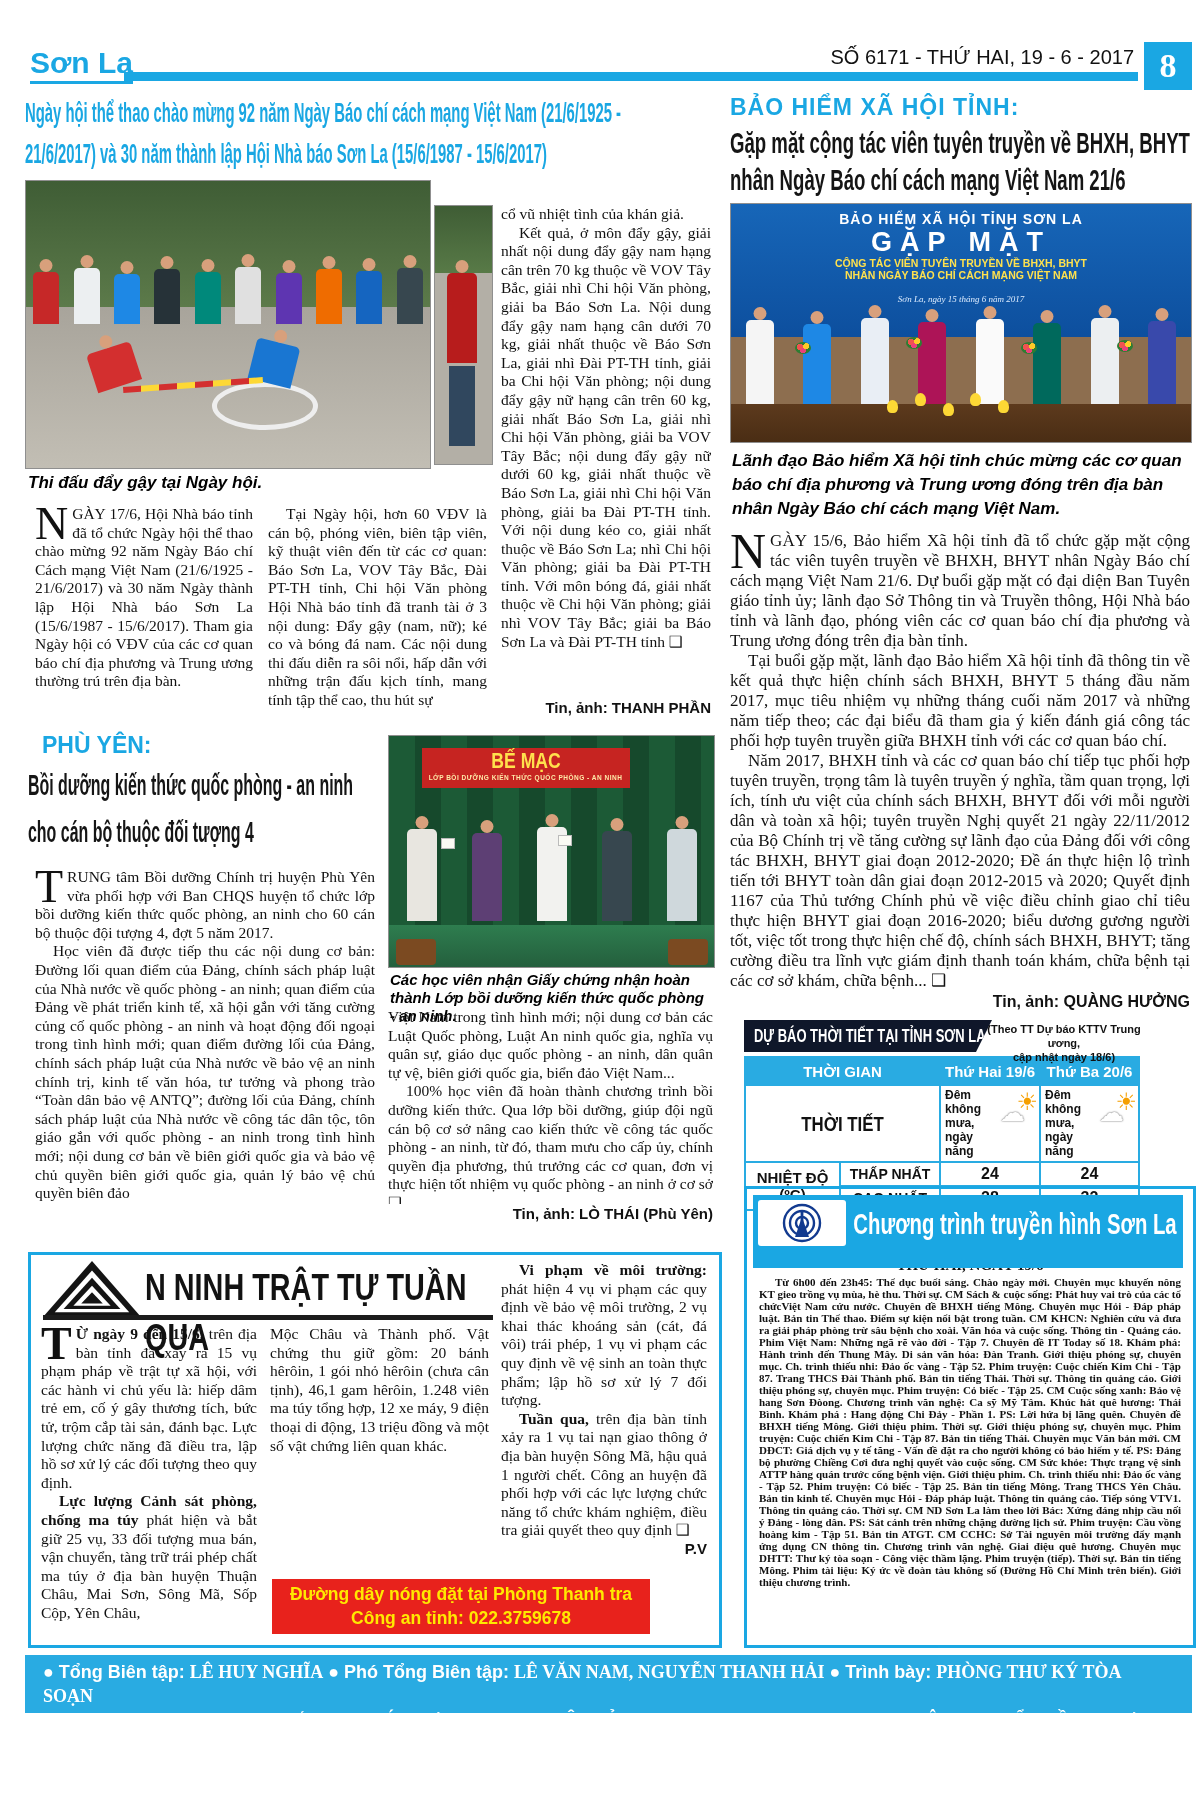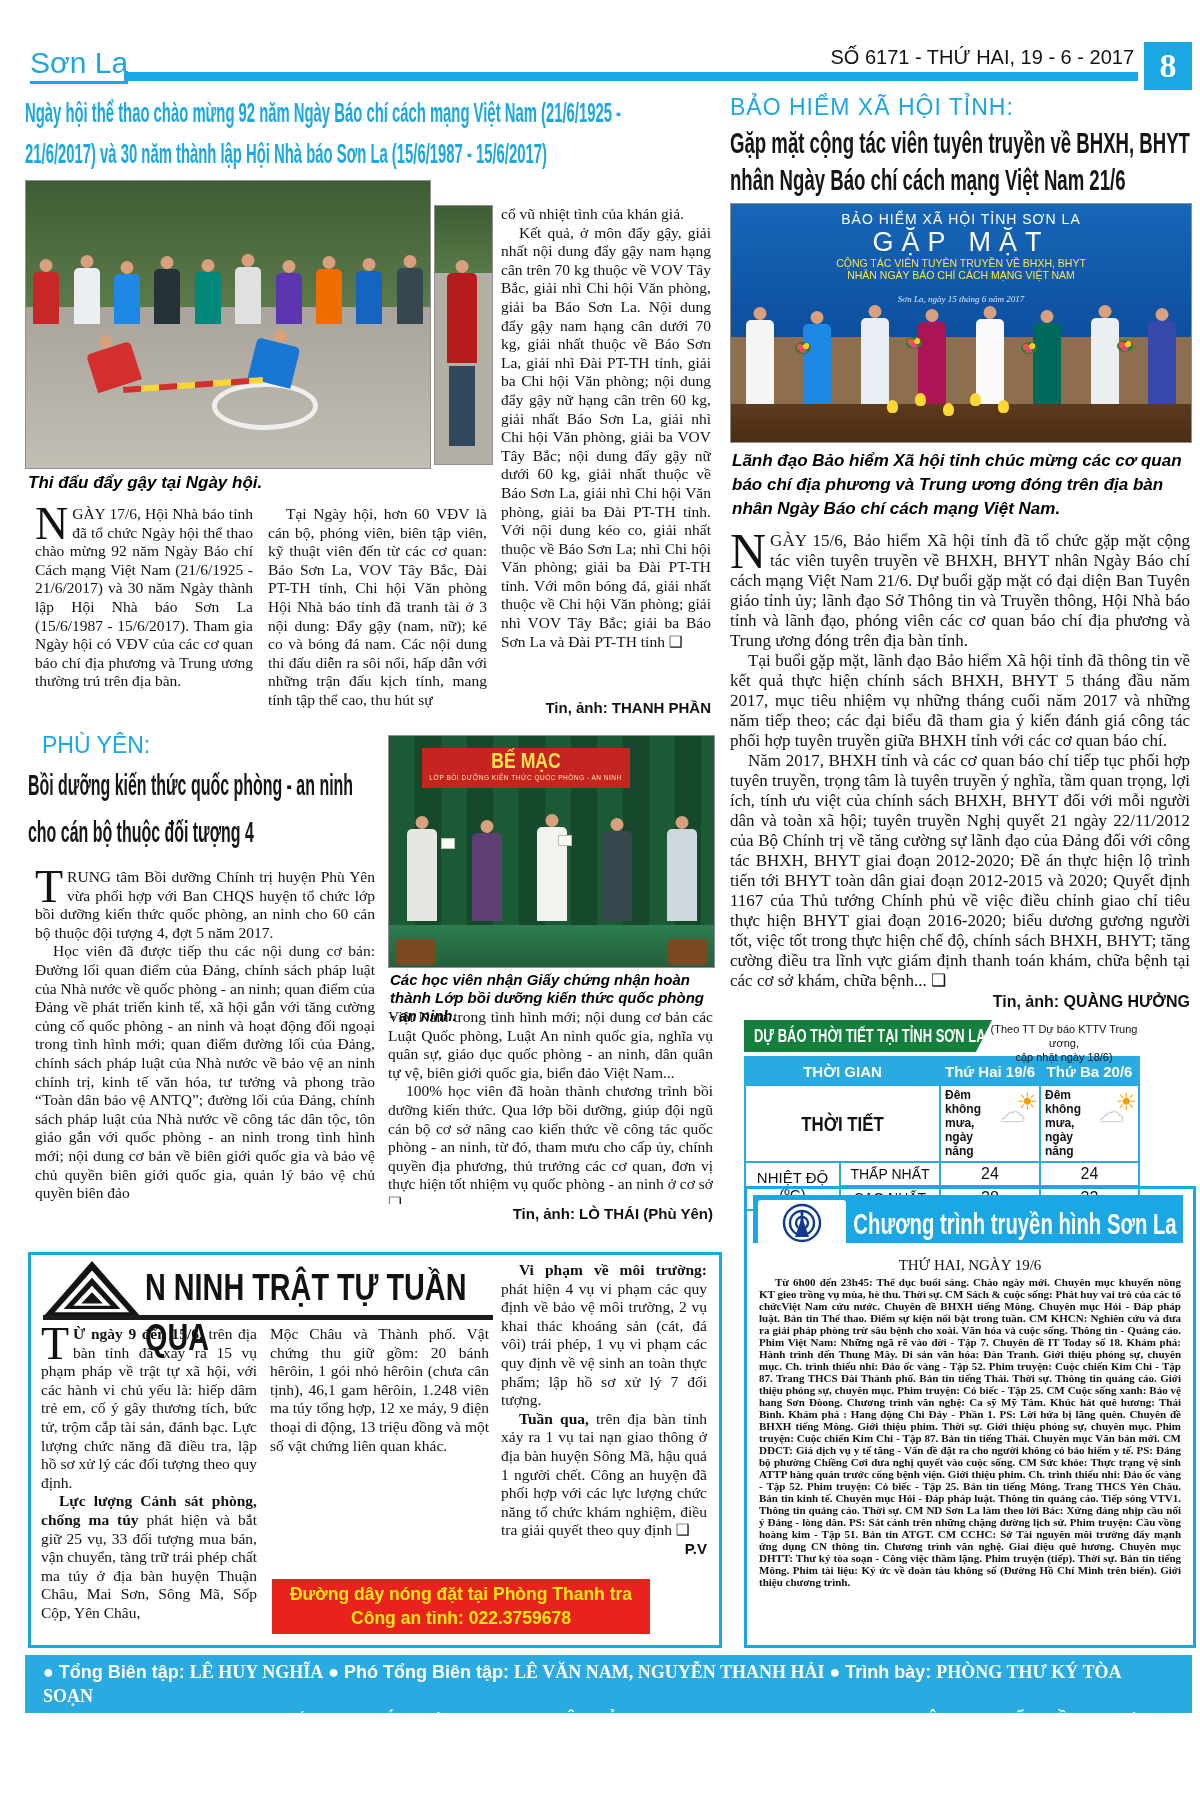--- a/index.html
+++ b/index.html
@@ -1,21 +1,21 @@
 <!DOCTYPE html>
 <html><head>
 <meta charset="utf-8">
 <style>
   html,body { margin:0; padding:0; background:#e8e8e8; }
   #page { position:relative; width:1200px; height:1800px; background:#fff; margin:0 auto;
           font-family:"Liberation Serif", serif; color:#111; overflow:hidden; }
   .abs { position:absolute; }
   .sans { font-family:"Liberation Sans", sans-serif; }
   .cyan { color:#1aa7e3; }
-  .b { font-weight:normal; }
+  .b { font-weight:bold; }
   .i { font-style:italic; }
   .right { text-align:right; }
   .center { text-align:center; }
   .u { text-decoration:underline; }
 
   
   .cx { display:block; font-family:"Liberation Sans", sans-serif; font-weight:bold;
         transform-origin:0 0; transform:scaleX(var(--sx,1)); width:calc(100% / var(--sx,1)); }
 
   .bodytxt { font-size:15.5px; line-height:18.6px; text-align:justify; overflow:hidden; }
@@ -48,21 +48,21 @@
   #weather .wh { background:#29abe2; color:#fff; font-size:15px; font-weight:bold; height:26px; }
   #weather .fc { font-size:12px; font-weight:bold; line-height:14px; }
   .wicon { position:relative; width:38px; height:28px; display:inline-block;
            font-family:"DejaVu Sans", sans-serif; }
   .wicon .sun { position:absolute; right:0; top:-4px; color:#f59f00; font-size:24px; line-height:24px; }
   .wicon .cloud { position:absolute; left:0; bottom:-3px; color:#fff; font-size:25px; line-height:24px;
                   text-shadow:0 0 2px #777, 0 0 1px #777; }
 
   
   #tv-box { border:3px solid #1aa7e3; }
-  #tv-header { position:absolute; left:6px; right:10px; top:6px; height:48px; background:#1aa7e3; }
+  #tv-header { position:absolute; left:6px; right:10px; top:6px; height:73px; background:#1aa7e3; }
   #tv-icon { position:absolute; left:5px; top:5px; width:88px; height:46px; background:#fff; border-radius:3px;
              display:flex; align-items:center; justify-content:center; }
   #tv-schedule { font-weight:bold; font-size:11px; line-height:12px; text-align:justify;
                  padding:0 12px; overflow:hidden; max-height:362px; }
 
   
   #footer { background:#29abe2; color:#fff; font-family:"Liberation Sans",sans-serif;
             font-weight:bold; font-size:18px; line-height:24px; padding:5px 18px; }
   #footer .nm { font-family:"Liberation Serif",serif; }
 
@@ -242,21 +242,21 @@
   <div class="abs cap" style="left:732px; top:449px; width:458px; font-size:17px; line-height:24px;">Lãnh đạo Bảo hiểm Xã hội tỉnh chúc mừng các cơ quan báo chí địa phương và Trung ương đóng trên địa bàn nhân Ngày Báo chí cách mạng Việt Nam.</div>
 
   <div class="abs bodytxt" style="left:730px; top:531px; width:460px; max-height:460px; font-size:17px; line-height:20px;">
     <p><span class="dc" style="font-size:50px; line-height:38px;">N</span><span>GÀY 15/6, Bảo hiểm Xã hội tỉnh đã tổ chức gặp mặt cộng tác viên tuyên truyền về BHXH, BHYT nhân Ngày Báo chí cách mạng Việt Nam 21/6. Dự buổi gặp mặt có đại diện Ban Tuyên giáo tỉnh ủy; lãnh đạo Sở Thông tin và Truyền thông, Hội Nhà báo tỉnh và lãnh đạo, phóng viên các cơ quan báo chí địa phương và Trung ương đóng trên địa bàn tỉnh.</span></p>
     <p class="ind">Tại buổi gặp mặt, lãnh đạo Bảo hiểm Xã hội tỉnh đã thông tin về kết quả thực hiện chính sách BHXH, BHYT 5 tháng đầu năm 2017, mục tiêu nhiệm vụ những tháng cuối năm 2017 và những năm tiếp theo; các đại biểu đã tham gia ý kiến đánh giá công tác phối hợp tuyên truyền giữa BHXH tỉnh với các cơ quan báo chí.</p>
     <p class="ind">Năm 2017, BHXH tỉnh và các cơ quan báo chí tiếp tục phối hợp tuyên truyền, trọng tâm là tuyên truyền ý nghĩa, tầm quan trọng, lợi ích, tính ưu việt của chính sách BHXH, BHYT đối với mỗi người dân và toàn xã hội; tuyên truyền Nghị quyết 21 ngày 22/11/2012 của Bộ Chính trị về tăng cường sự lãnh đạo của Đảng đối với công tác BHXH, BHYT giai đoạn 2012-2020; Đề án thực hiện lộ trình tiến tới BHYT toàn dân giai đoạn 2012-2015 và 2020; Quyết định 1167 của Thủ tướng Chính phủ về việc điều chỉnh giao chỉ tiêu thực hiện BHYT giai đoạn 2016-2020; biểu dương gương người tốt, việc tốt trong thực hiện chế độ, chính sách BHXH, BHYT; tăng cường điều tra lĩnh vực giám định thanh toán khám, chữa bệnh tại các cơ sở khám, chữa bệnh... ❑</p>
   </div>
   <div class="abs byline" style="left:730px; top:993px; width:460px; font-size:16px;">Tin, ảnh: QUÀNG HƯỞNG</div>
 
   <div class="abs" id="weather" style="left:744px; top:1020px; width:394px;">
-    <div class="abs" style="left:0; top:0; width:248px; height:32px; background:#15803d; clip-path:polygon(0 0,100% 0,calc(100% - 16px) 100%,0 100%); padding-left:10px; box-sizing:border-box;">
+    <div class="abs" style="left:0; top:0; width:248px; height:32px; background:#0f172a; clip-path:polygon(0 0,100% 0,calc(100% - 16px) 100%,0 100%); padding-left:10px; box-sizing:border-box;">
       <span class="cx" style="--sx:.72; font-size:18px; line-height:32px; color:#fff;">DỰ BÁO THỜI TIẾT TẠI TỈNH SƠN LA</span>
     </div>
     <div class="abs sans b center" style="left:240px; top:2px; width:160px; font-size:11px; line-height:14px;">
       <div>(Theo TT Dự báo KTTV Trung ương,</div>
       <div>cập nhật ngày 18/6)</div>
     </div>
     <table style="margin-top:36px;">
       <colgroup>
           <col style="width:95px">
           <col style="width:100px">

